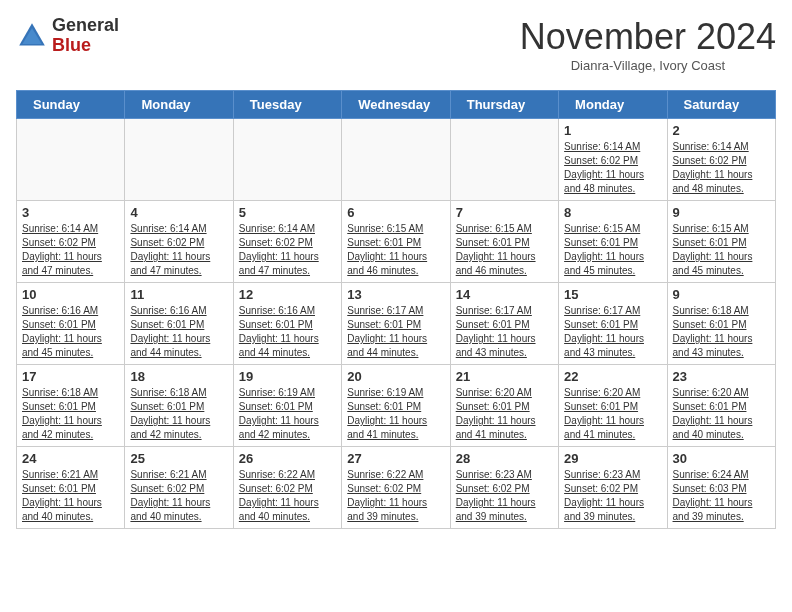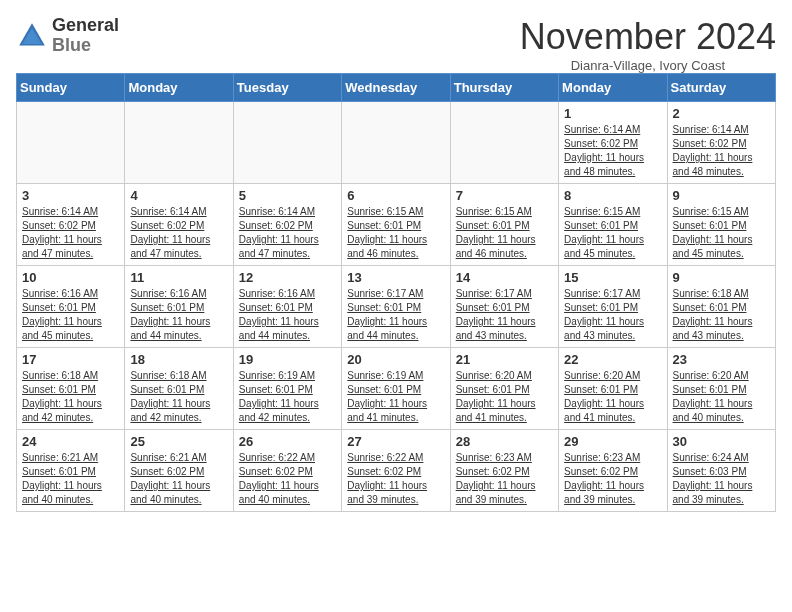--- a/index.html
+++ b/index.html
@@ -7,36 +7,36 @@
       font-family: Arial, sans-serif;
       background: #fff;
       width: 792px;
       min-height: 612px;
       padding: 16px;
     }
     .header-section {
       display: flex;
       justify-content: space-between;
       align-items: flex-start;
-      margin-bottom: 0;
+      margin-bottom: 17px;
     }
     .logo {
       display: flex;
       align-items: center;
       gap: 4px;
     }
     .logo-text {
       display: flex;
       flex-direction: column;
       font-size: 18px;
       font-weight: bold;
       line-height: 1.1;
     }
     .logo-general { color: #333; }
-    .logo-blue { color: #737373; }
+    .logo-blue { color: #b91c1c; }
     .logo-icon {
       width: 32px;
       height: 32px;
     }
     .title-section {
       text-align: center;
     }
     .month-title {
       font-size: 36px;
       color: #333;
@@ -47,21 +47,21 @@
       color: #555;
     }
     .calendar {
       width: 100%;
       border-collapse: collapse;
       table-layout: fixed;
     }
     .calendar th {
       background-color: #3674b8;
       color: #fff;
-      padding: 6px 3px;
+      padding: 6px 16px;
       font-size: 13px;
       border: 1px solid #5a8fcc;
       text-align: left;
     }
     .calendar td {
       border: 1px solid #ccc;
       vertical-align: top;
       padding: 4px 5px;
       font-size: 10.5px;
       color: #333;

